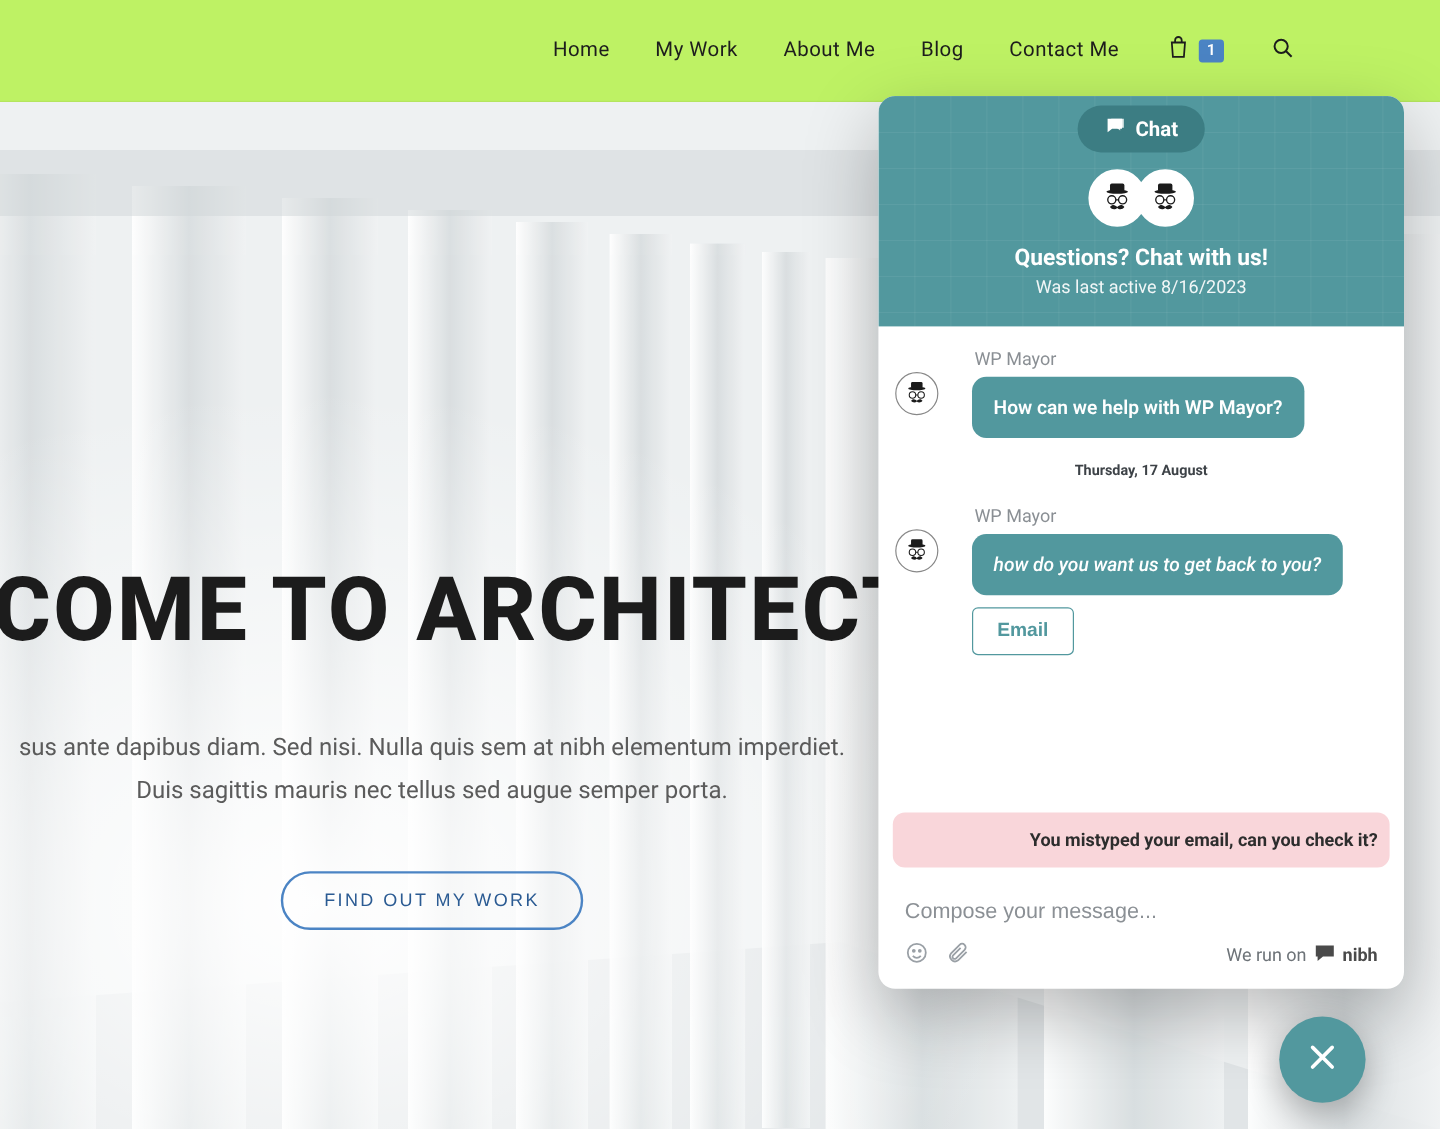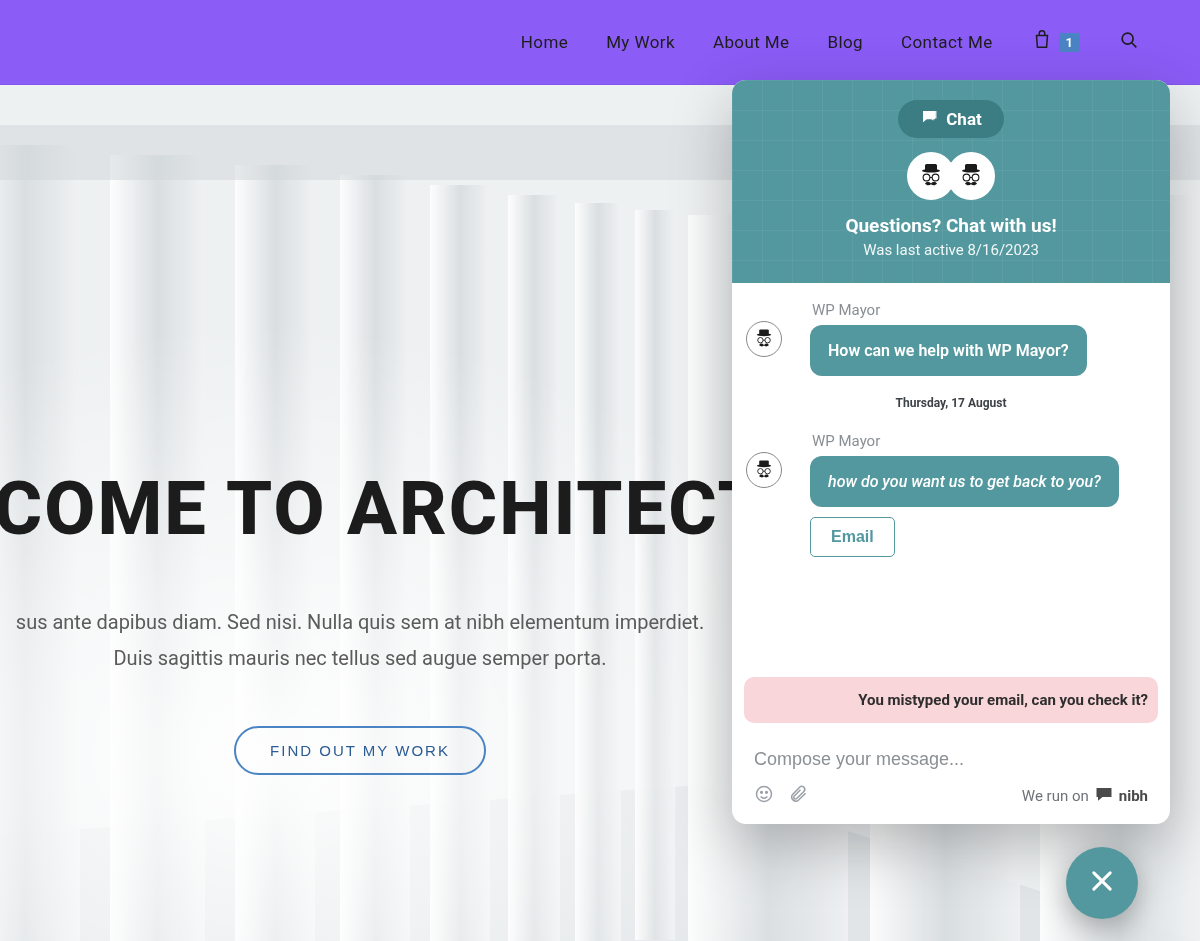--- a/index.html
+++ b/index.html
@@ -1,39 +1,39 @@
 <!DOCTYPE html>
 <html><head>
 <meta charset="utf-8">
 <style>
   * { margin: 0; padding: 0; box-sizing: border-box; }
   body { font-family: -apple-system, BlinkMacSystemFont, "Segoe UI", Roboto, Helvetica, Arial, sans-serif; width: 1200px; height: 941px; overflow: hidden; background: #fff; position: relative; color: #222; }
 
   
-  .topbar { position: absolute; top: 0; left: 0; right: 0; height: 85px; background: #8b5cf6; display: flex; align-items: center; justify-content: flex-end; padding: 0 60px 0 0; z-index: 20; border-bottom: 1px solid rgba(0,0,0,0.05); }
+  .topbar { position: absolute; top: 0; left: 0; right: 0; height: 85px; background: #bef264; display: flex; align-items: center; justify-content: flex-end; padding: 0 120px 0 0; z-index: 20; border-bottom: 1px solid rgba(0,0,0,0.05); }
   .nav { display: flex; gap: 38px; align-items: center; }
   .nav-item { color: #1d1d1d; font-size: 17px; letter-spacing: 0.4px; cursor: pointer; }
   .bag { display: flex; align-items: center; gap: 6px; cursor: pointer; }
   .bag svg { width: 22px; height: 22px; }
   .badge { background: #4b84c4; color: #fff; font-size: 13px; font-weight: 600; padding: 2px 7px; border-radius: 3px; }
   .search-btn { display: flex; align-items: center; cursor: pointer; }
   .search-btn svg { width: 22px; height: 22px; }
 
   
   .hero { position: absolute; top: 85px; left: 0; right: 0; bottom: 0; overflow: hidden; }
   .columns-bg { position: absolute; inset: 0; background: linear-gradient(90deg, #f5f7f8 0%, #edf0f1 30%, #f2f4f5 60%, #eceff0 100%); }
   .columns-bg svg { position: absolute; inset: 0; width: 100%; height: 100%; }
   .hero-content { position: absolute; top: 380px; left: 0; right: 0; display: flex; flex-direction: column; align-items: center; text-align: center; z-index: 5; }
   .hero-title { font-weight: 800; font-size: 74px; letter-spacing: 2px; color: #1c1c1c; margin-left: -480px; white-space: nowrap; }
   .hero-sub { margin-top: 52px; font-size: 20px; color: #5b5b5b; line-height: 1.8; max-width: 900px; margin-left: -480px; display: flex; flex-direction: column; }
   .cta { margin-top: 50px; margin-left: -480px; border: 2px solid #4b84c4; color: #2b5b93; background: transparent; font-size: 15px; letter-spacing: 2px; padding: 14px 34px; border-radius: 28px; cursor: pointer; font-weight: 500; }
 
   
   .chat { position: absolute; top: 80px; left: 732px; width: 438px; height: 744px; background: #fff; border-radius: 14px; box-shadow: 0 20px 60px rgba(0,0,0,0.25); display: flex; flex-direction: column; overflow: hidden; z-index: 50; }
-  .chat-header { background: #52989e; color: #fff; padding: 20px 14px 24px; text-align: center; position: relative; }
+  .chat-header { background: #52989e; color: #fff; padding: 8px 14px 24px; text-align: center; position: relative; }
   .chat-header-grid { position: absolute; inset: 0; background-image: linear-gradient(rgba(255,255,255,0.06) 1px, transparent 1px), linear-gradient(90deg, rgba(255,255,255,0.06) 1px, transparent 1px); background-size: 30px 30px; }
   .chat-badge { position: relative; display: inline-flex; align-items: center; gap: 8px; background: #3c7d83; border-radius: 24px; padding: 8px 22px; font-weight: 700; font-size: 17px; }
   .chat-badge svg { width: 18px; height: 18px; }
   .avatars { position: relative; display: flex; justify-content: center; margin-top: 14px; }
   .avatar { width: 48px; height: 48px; border-radius: 50%; background: #fff; border: 2px solid #fff; display: flex; align-items: center; justify-content: center; font-size: 24px; margin-left: -8px; }
   .avatar:first-child { margin-left: 0; }
   .chat-title { position: relative; font-weight: 700; font-size: 19px; margin-top: 14px; }
   .chat-status { position: relative; font-size: 15px; margin-top: 4px; opacity: 0.92; }
 
   .chat-body { flex: 1; overflow: auto; padding: 18px 14px 6px; }

